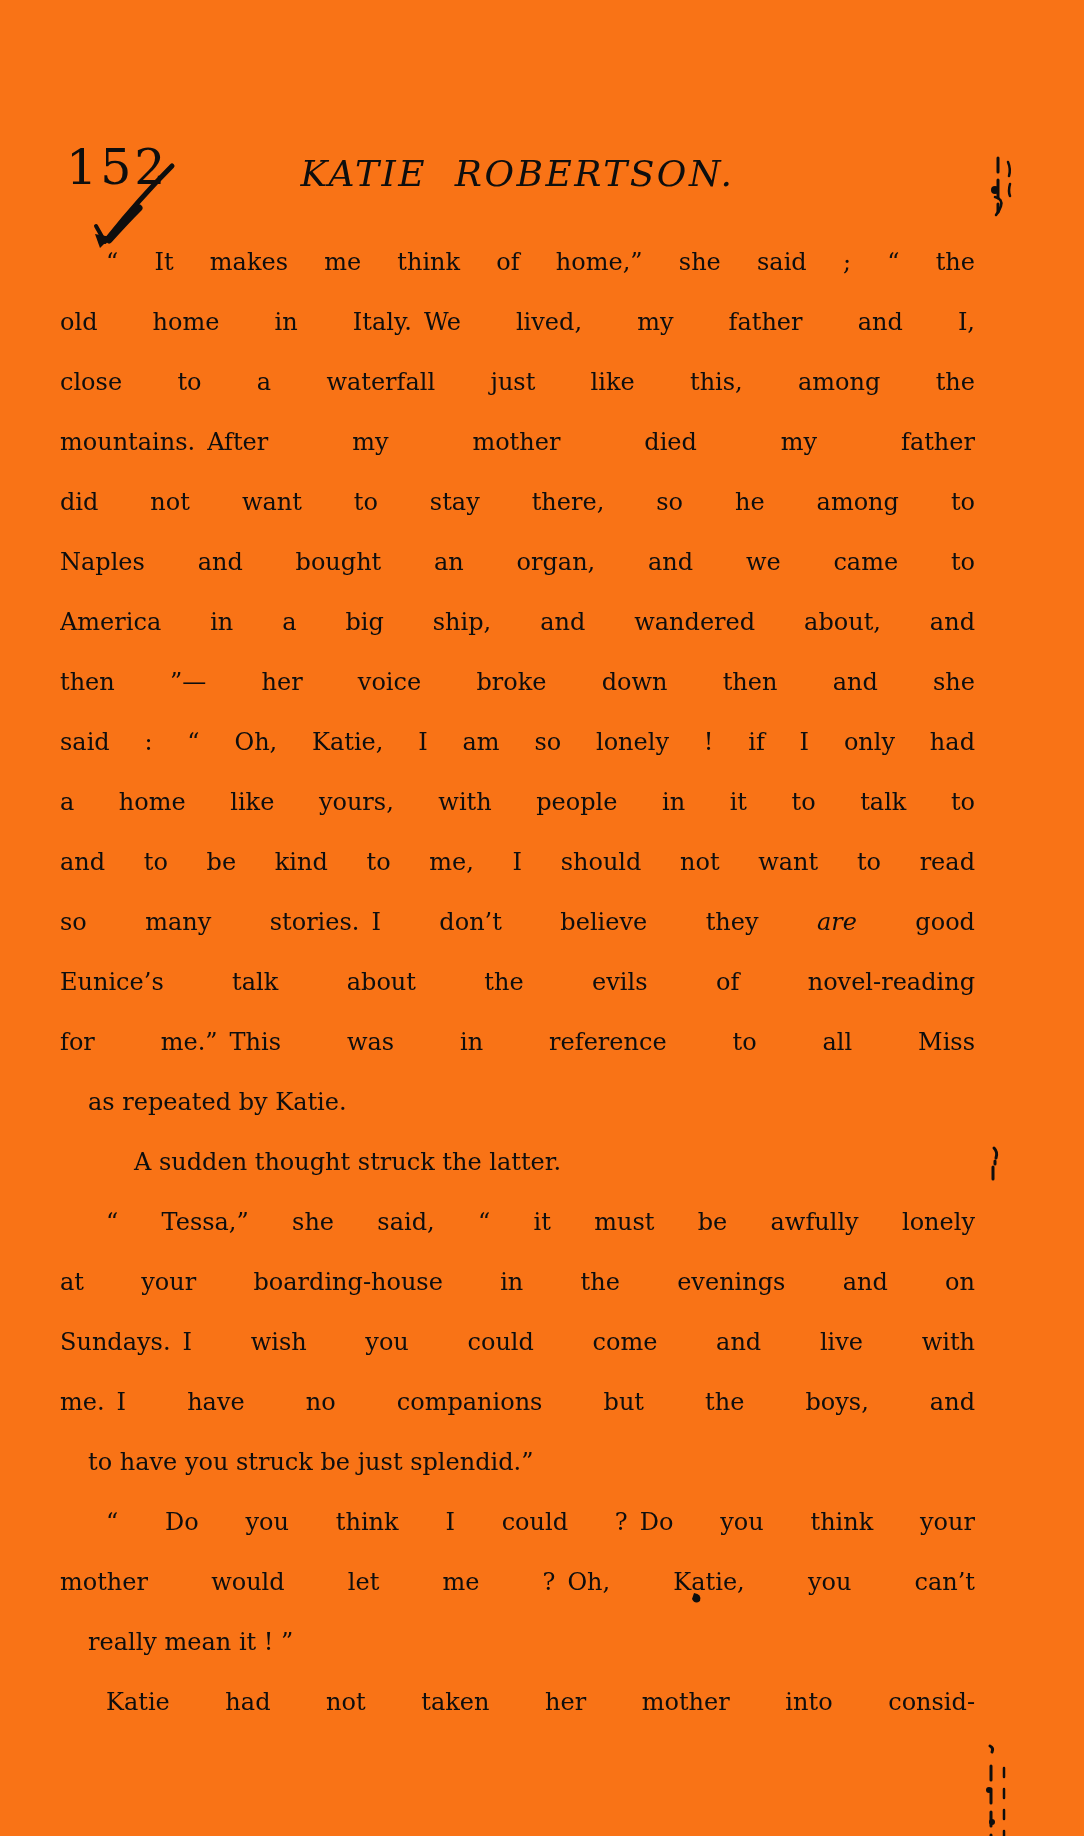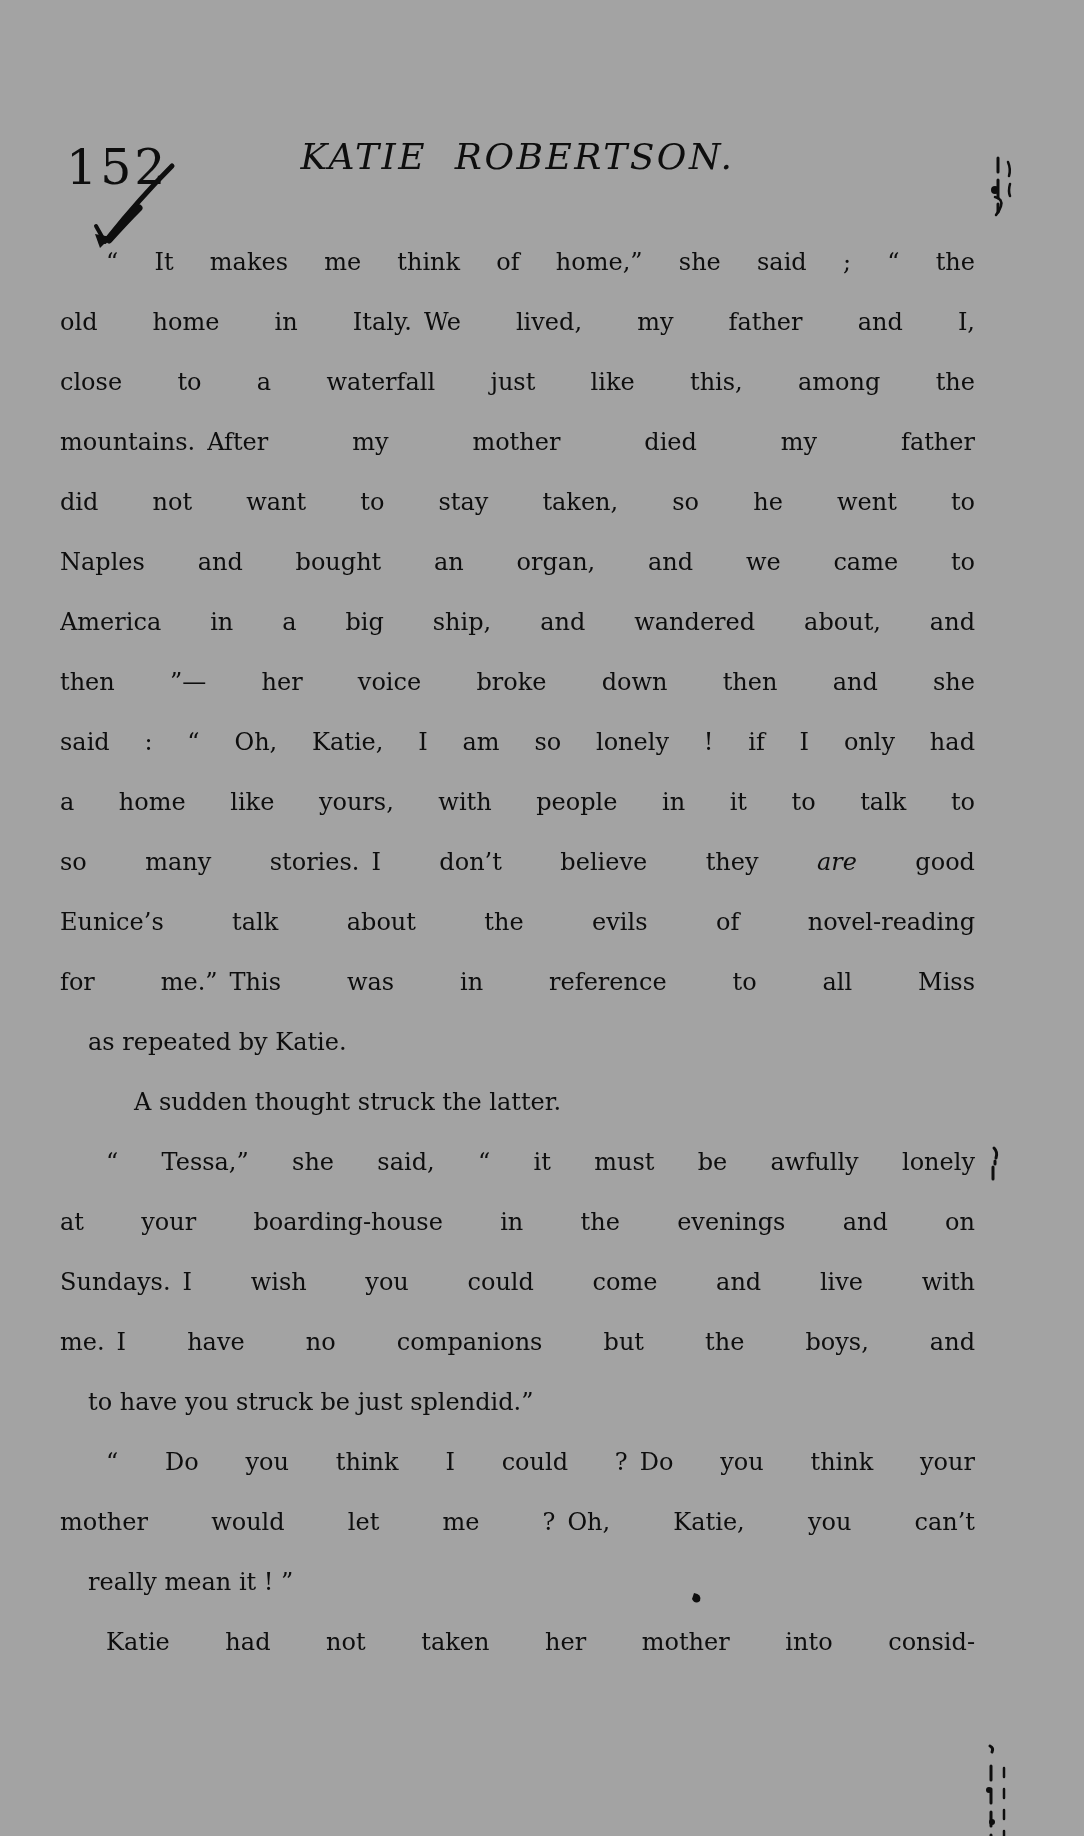--- a/index.html
+++ b/index.html
@@ -4,38 +4,38 @@
 <style>
   html, body {
     margin: 0;
     padding: 0;
     background: #ffffff;
   }
   .page {
     position: relative;
     width: 1084px;
     height: 1836px;
-    background: #a3a3a3;
+    background: #f97316;
     color: #0e0e0e;
     font-family: "DejaVu Serif", "Liberation Serif", serif;
     overflow: hidden;
   }
   .page-number {
     position: absolute;
     left: 66px;
     top: 143px;
     font-size: 49px;
     line-height: 1;
     letter-spacing: 3px;
     font-weight: normal;
   }
   .running-title {
     position: absolute;
     left: 60px;
-    top: 139px;
+    top: 156px;
     width: 915px;
     text-align: center;
     font-style: italic;
     font-size: 36px;
     line-height: 1;
     letter-spacing: 2.5px;
     word-spacing: 14px;
     white-space: nowrap;
   }
   .body-text {
@@ -79,26 +79,27 @@
 
   <div class="page-number">152</div>
 
   <div class="running-title">KATIE ROBERTSON.</div>
 
   <div class="body-text">
       <div class="line indent">“ It makes me think of home,” she said ; “ the</div>
       <div class="line">old home in Italy. We lived, my father and I,</div>
       <div class="line">close to a waterfall just like this, among the</div>
       <div class="line">mountains. After my mother died my father</div>
-      <div class="line">did not want to stay taken, so he went to</div>
+      <div class="line">did not want to stay there, so he among to</div>
       <div class="line">Naples and bought an organ, and we came to</div>
       <div class="line">America in a big ship, and wandered about, and</div>
       <div class="line">then ”— her voice broke down then and she</div>
       <div class="line">said : “ Oh, Katie, I am so lonely ! if I only had</div>
       <div class="line">a home like yours, with people in it to talk to</div>
+      <div class="line">and to be kind to me, I should not want to read</div>
       <div class="line">so many stories. I don’t believe they <em>are</em> good</div>
       <div class="line">Eunice’s talk about the evils of novel-reading</div>
       <div class="line">for me.” This was in reference to all Miss</div>
       <div class="line endline">as repeated by Katie.</div>
       <div class="line indent endline">A sudden thought struck the latter.</div>
       <div class="line indent">“ Tessa,” she said, “ it must be awfully lonely</div>
       <div class="line">at your boarding-house in the evenings and on</div>
       <div class="line">Sundays. I wish you could come and live with</div>
       <div class="line">me. I have no companions but the boys, and</div>
       <div class="line endline">to have you struck be just splendid.”</div>

